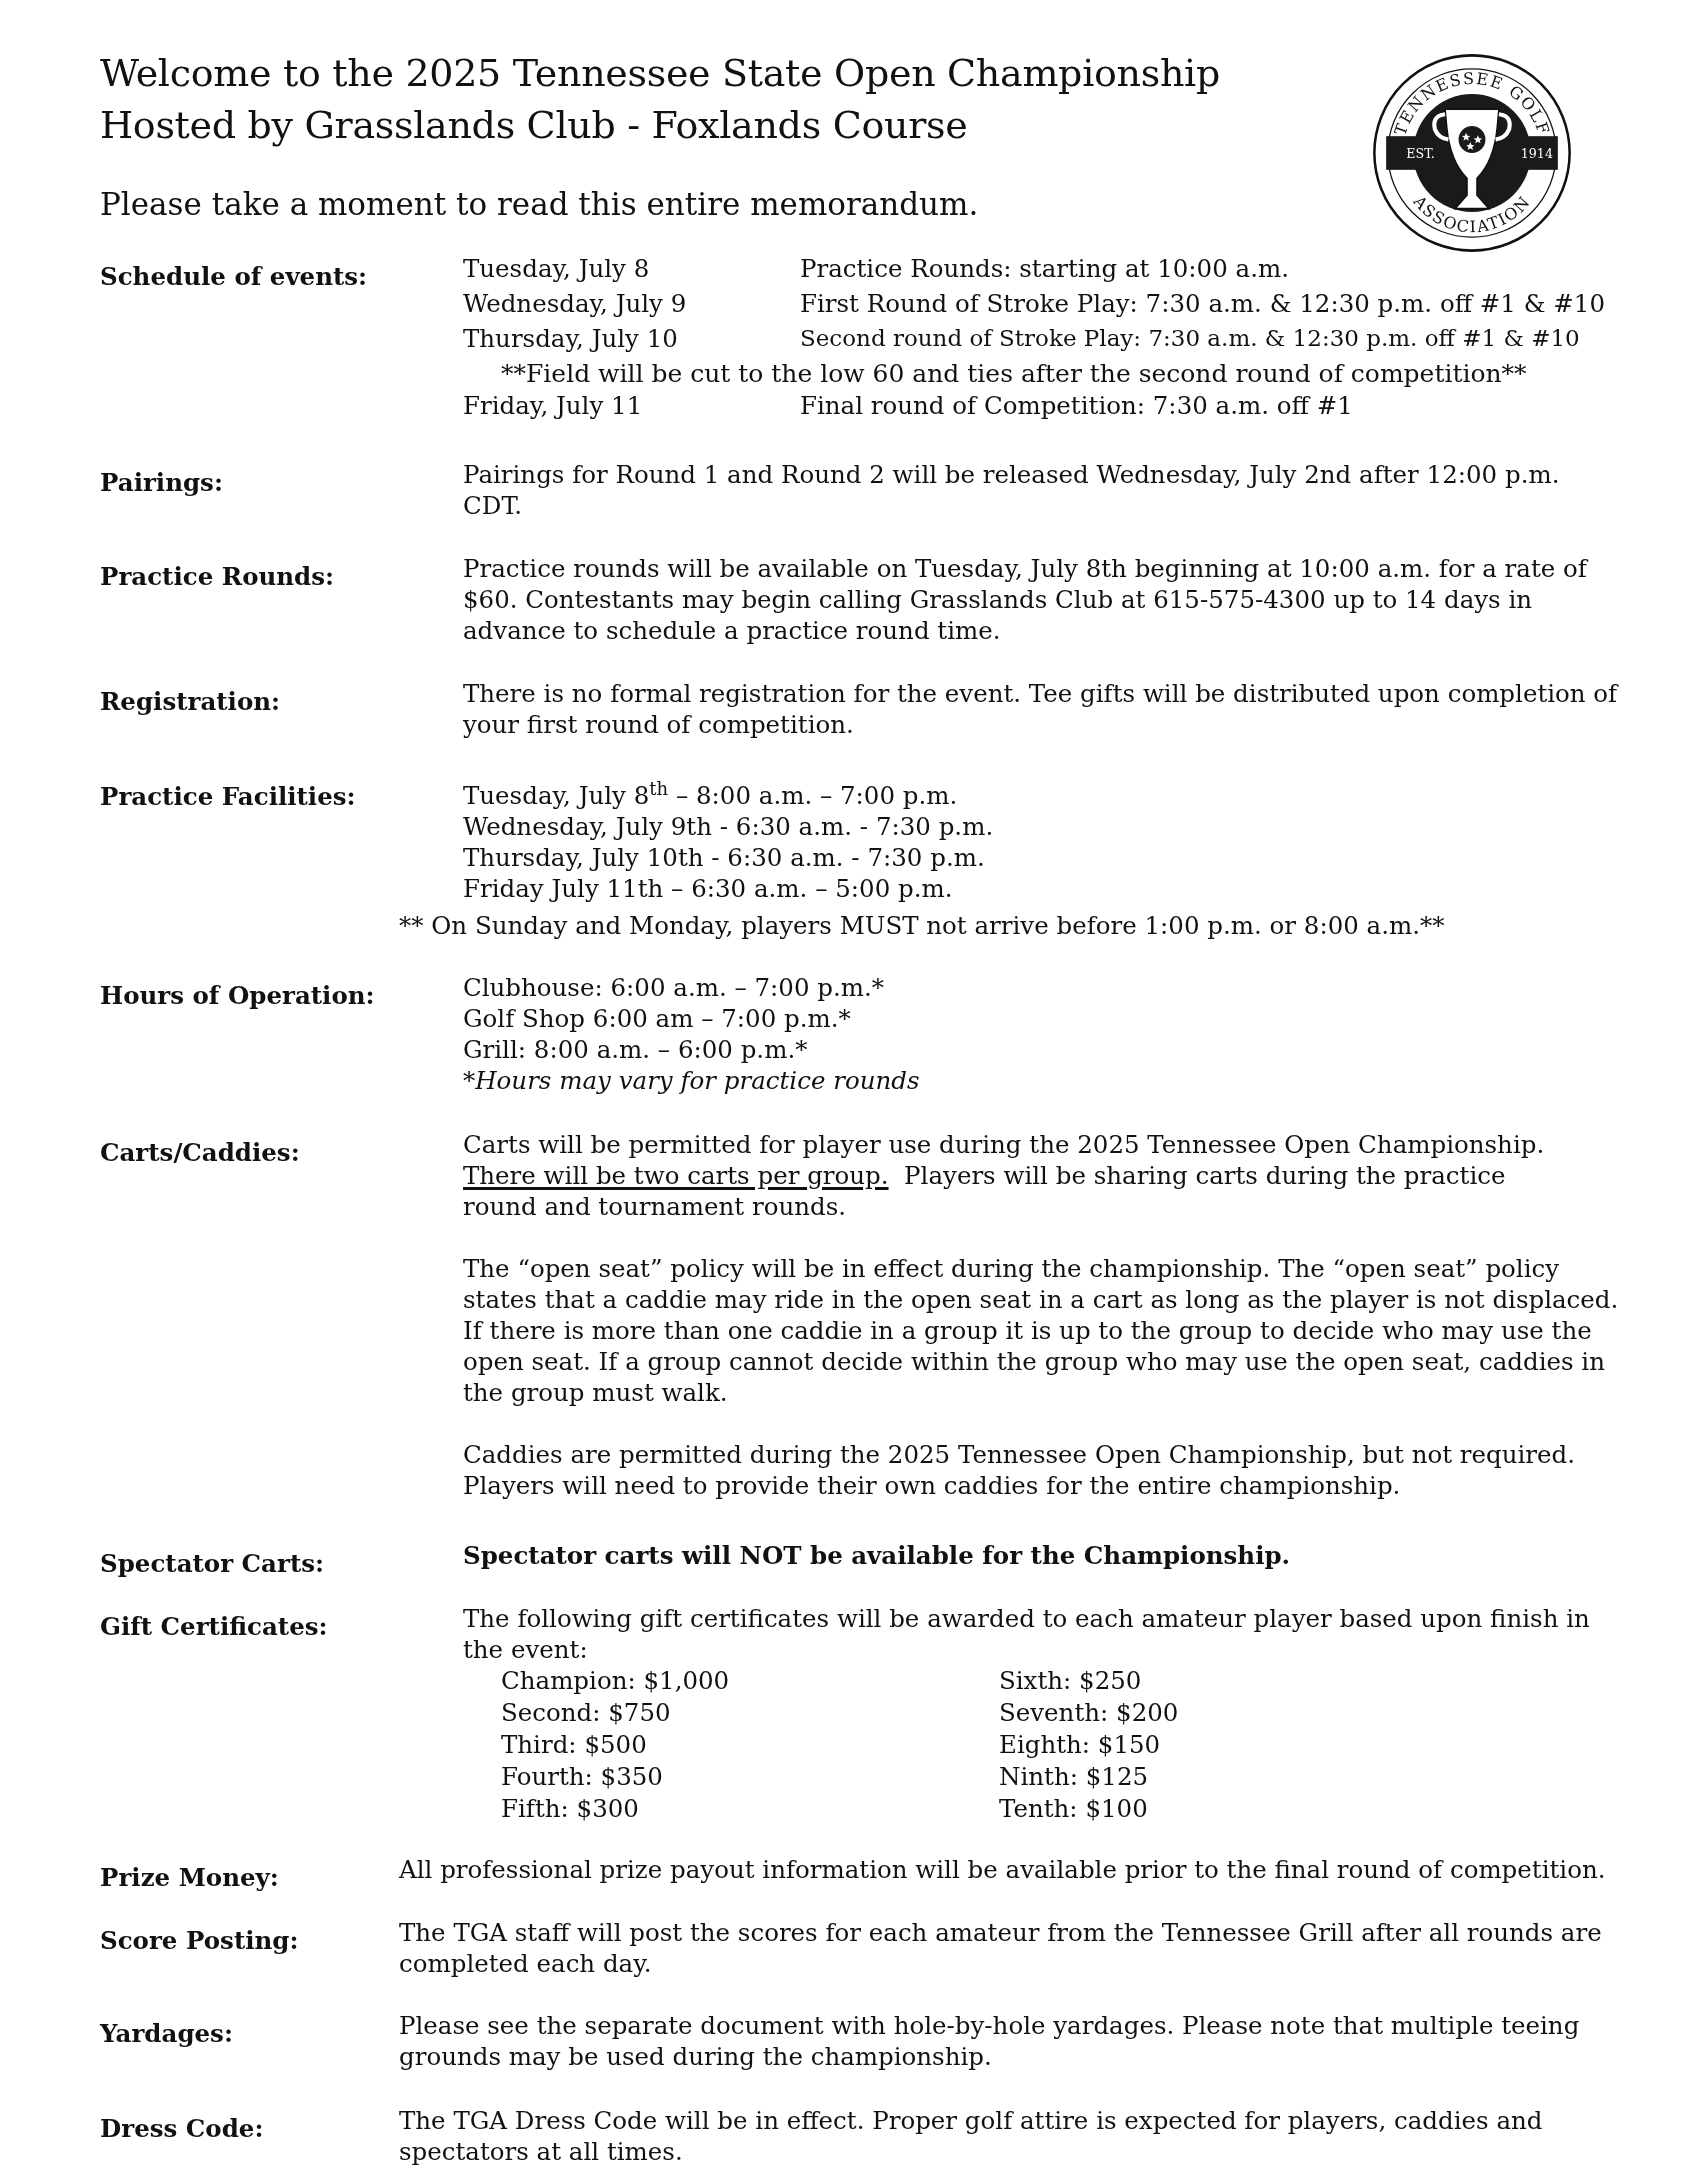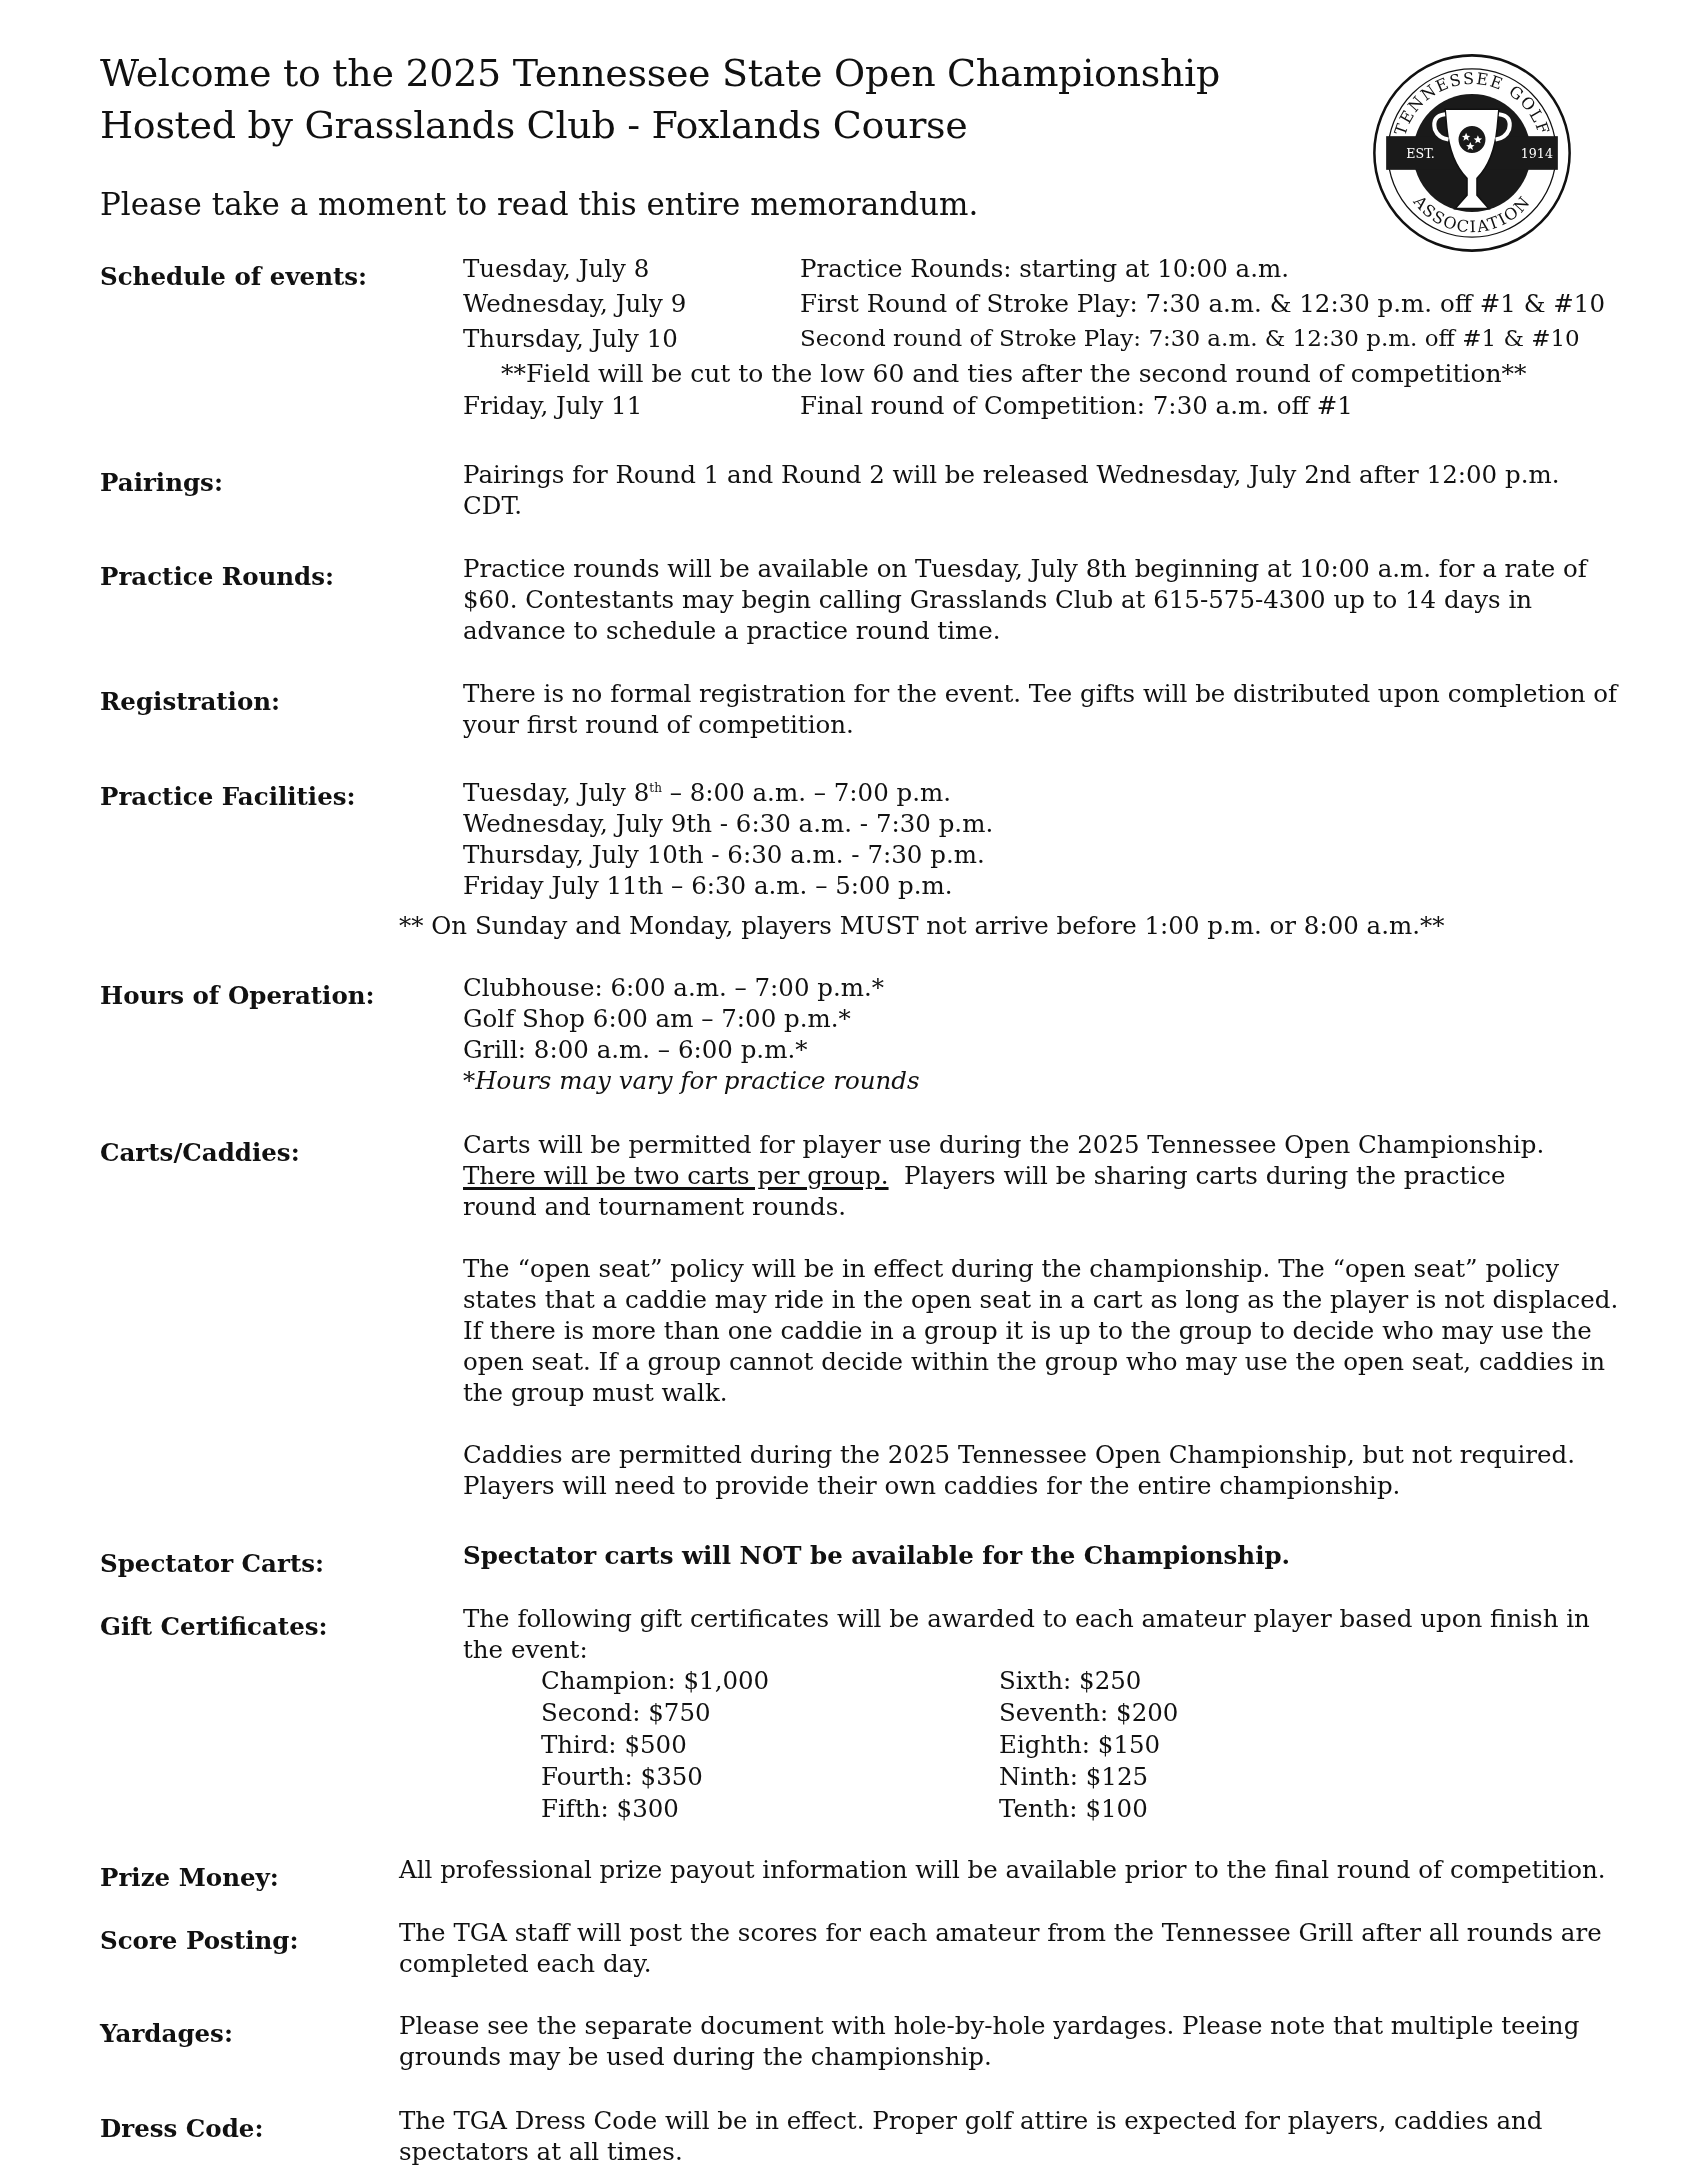--- a/index.html
+++ b/index.html
@@ -121,21 +121,21 @@
   <div class="label">Registration:</div>
   <div class="body">
     <div class="line">There is no formal registration for the event. Tee gifts will be distributed upon completion of</div>
     <div class="line">your first round of competition.</div>
   </div>
 </section>
 
 <section class="section" style="top:773px;">
   <div class="label">Practice Facilities:</div>
   <div class="body">
-    <div class="line"><span>Tuesday, July 8</span><sup style="font-size:12px;">th</sup><span> – 8:00 a.m. – 7:00 p.m.</span></div>
+    <div class="line"><span>Tuesday, July 8</span><sup style="font-size:18px;">th</sup><span> – 8:00 a.m. – 7:00 p.m.</span></div>
     <div class="line">Wednesday, July 9th - 6:30 a.m. - 7:30 p.m.</div>
     <div class="line">Thursday, July 10th - 6:30 a.m. - 7:30 p.m.</div>
     <div class="line">Friday July 11th – 6:30 a.m. – 5:00 p.m.</div>
   </div>
   <div class="center-note" style="top:137px; left:299px;">** On Sunday and Monday, players MUST not arrive before 1:00 p.m. or 8:00 a.m.**</div>
 </section>
 
 <section class="section" style="top:972px;">
   <div class="label">Hours of Operation:</div>
   <div class="body">
@@ -170,21 +170,21 @@
     <div class="line bold">Spectator carts will NOT be available for the Championship.</div>
   </div>
 </section>
 
 <section class="section" style="top:1603px;">
   <div class="label">Gift Certificates:</div>
   <div class="body">
     <div class="line">The following gift certificates will be awarded to each amateur player based upon finish in</div>
     <div class="line">the event:</div>
     <div class="prizes">
-      <div class="col" style="left:0;margin-left:40px;">
+      <div class="col" style="left:0;">
         <div>Champion: $1,000</div>
         <div>Second: $750</div>
         <div>Third: $500</div>
         <div>Fourth: $350</div>
         <div>Fifth: $300</div>
       </div>
       <div class="col" style="left:498px;">
         <div>Sixth: $250</div>
         <div>Seventh: $200</div>
         <div>Eighth: $150</div>

